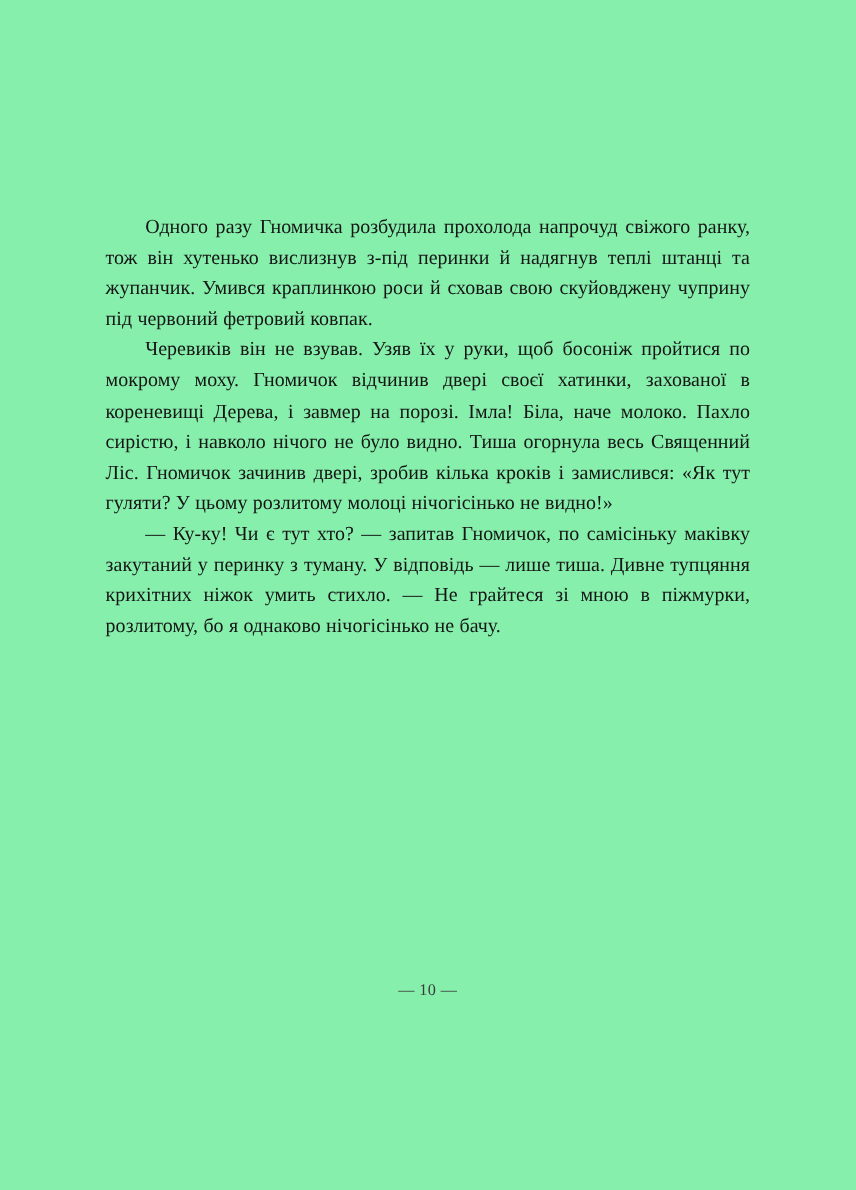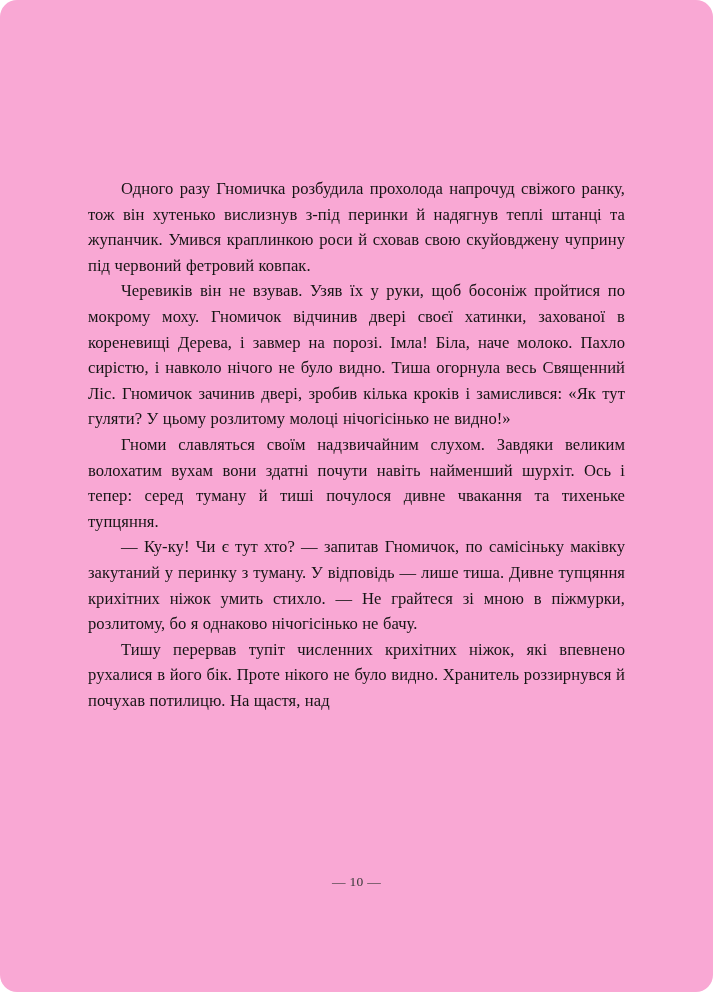--- a/index.html
+++ b/index.html
@@ -14,23 +14,22 @@
     font-family: "Liberation Serif", "DejaVu Serif", serif;
     color: #1a1a1a;
     overflow: hidden;
     position: relative;
   }
 
   .page {
     position: relative;
     width: 713px;
     height: 992px;
-    background: #f9a8d4;
+    background: #86efac;
     box-sizing: border-box;
-    border-radius: 17px;
   }
 
   .text-block {
     position: absolute;
     left: 88px;
     top: 176px;
     width: 537px;
   }
 
   .para {
@@ -48,36 +47,34 @@
   }
 
   .para:last-child {
     
   }
 
   .page-number {
     position: absolute;
     left: 0;
     right: 0;
-    top: 873px;
+    top: 816px;
     text-align: center;
     font-size: 13.5px;
     line-height: 18px;
     color: #3a3a3a;
     letter-spacing: 0.3px;
   }
 </style>
 </head>
 <body>
 
 <div class="page">
 
   <div class="text-block">
     <p class="para">Одного разу Гномичка розбудила прохолода напрочуд свіжого ранку, тож він хутенько вислизнув з-під перинки й надягнув теплі штанці та жупанчик. Умився краплинкою роси й сховав свою скуйовджену чуприну під червоний фетровий ковпак.</p>
     <p class="para">Черевиків він не взував. Узяв їх у руки, щоб босоніж пройтися по мокрому моху. Гномичок відчинив двері своєї хатинки, захованої в кореневищі Дерева, і завмер на порозі. Імла! Біла, наче молоко. Пахло сирістю, і навколо нічого не було видно. Тиша огорнула весь Священний Ліс. Гномичок зачинив двері, зробив кілька кроків і замислився: «Як тут гуляти? У цьому розлитому молоці нічогісінько не видно!»</p>
-    <p class="para">Гноми славляться своїм надзвичайним слухом. Завдяки великим волохатим вухам вони здатні почути навіть найменший шурхіт. Ось і тепер: серед туману й тиші почулося дивне чвакання та тихеньке тупцяння.</p>
     <p class="para">— Ку-ку! Чи є тут хто? — запитав Гномичок, по самісіньку маківку закутаний у перинку з туману. У відповідь — лише тиша. Дивне тупцяння крихітних ніжок умить стихло. — Не грайтеся зі мною в піжмурки, розлитому, бо я однаково нічогісінько не бачу.</p>
-    <p class="para">Тишу перервав тупіт численних крихітних ніжок, які впевнено рухалися в його бік. Проте нікого не було видно. Хранитель роззирнувся й почухав потилицю. На щастя, над</p>
   </div>
 
   <div class="page-number">— 10 —</div>
 
 </div>
 
 </body></html>

